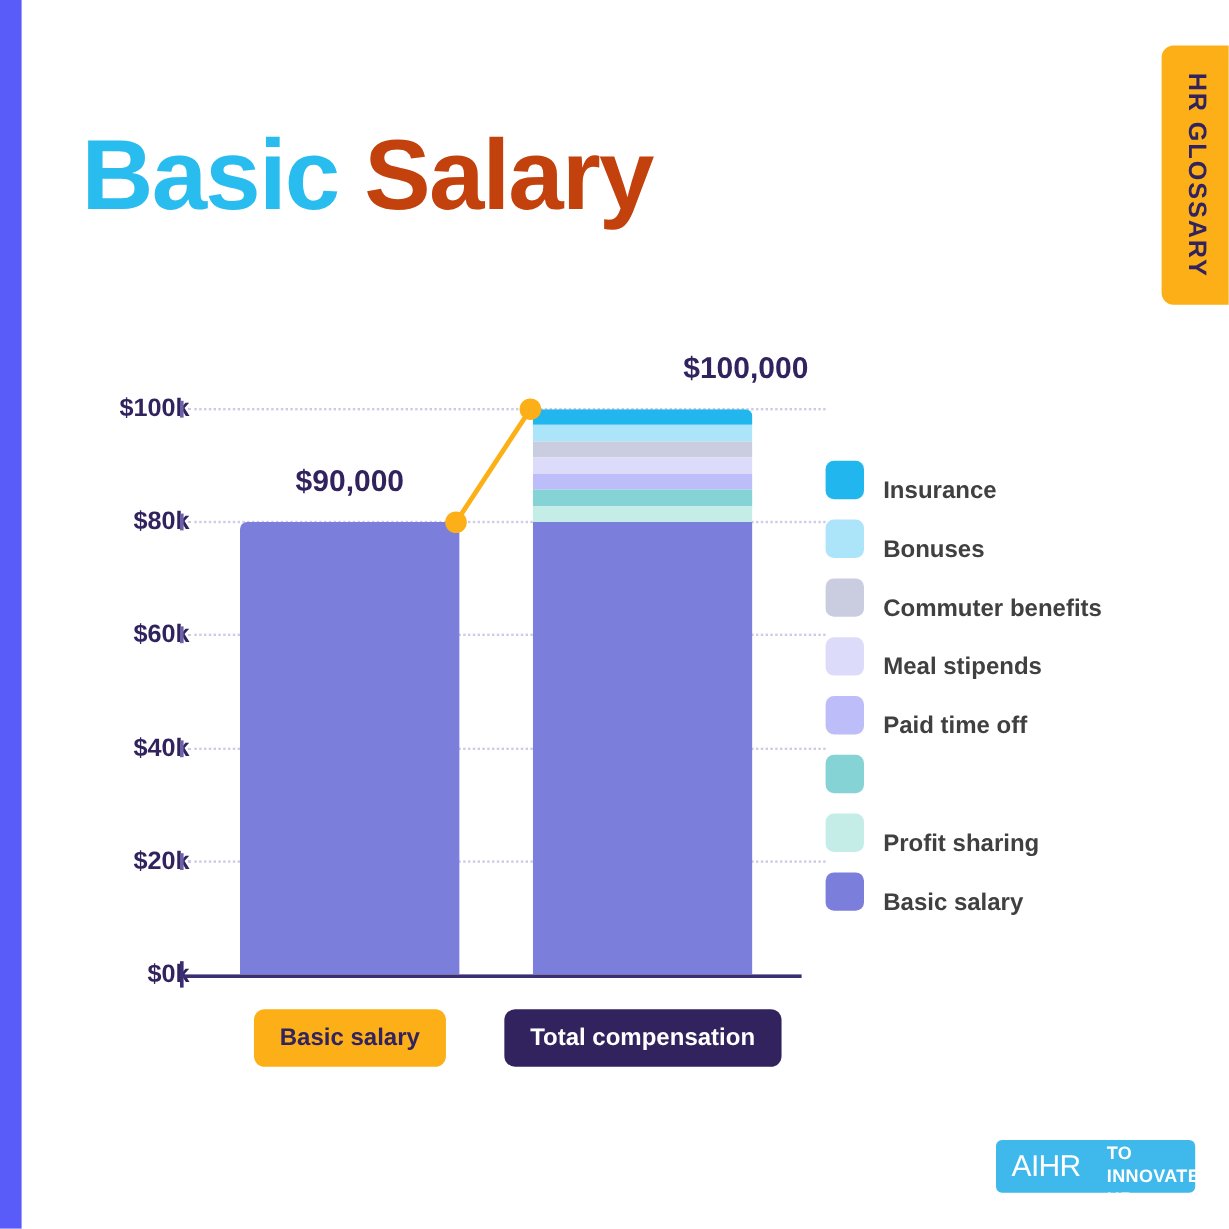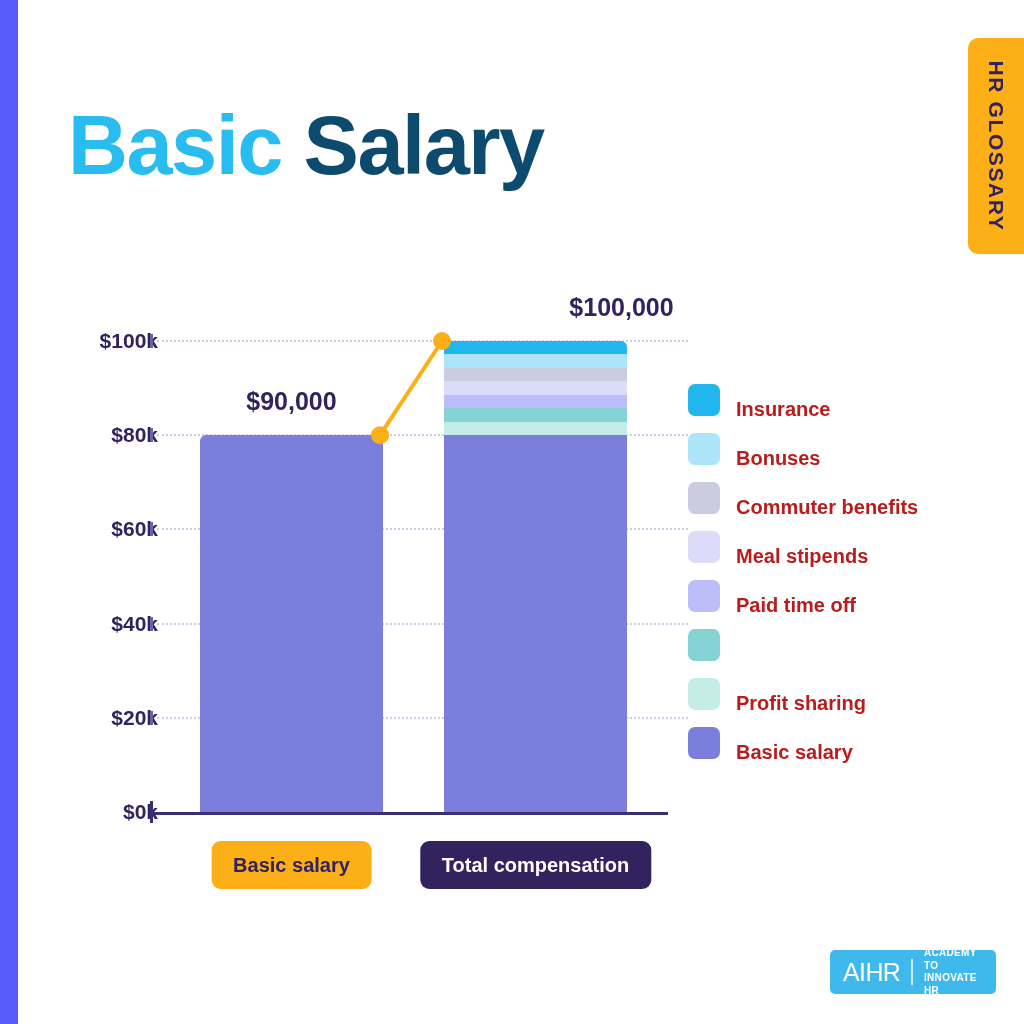--- a/index.html
+++ b/index.html
@@ -31,21 +31,21 @@
     color:#32235E;
   }
 
   
   #title {
     position:absolute; left:68px; top:104px;
     font-size:83px; font-weight:bold; letter-spacing:-1.5px;
     line-height:1;
   }
   #title .w1 { color:#29BCEF; }
-  #title .w2 { color:#0c4a6e; }
+  #title .w2 { color:#c2410c; }
 
   
   #chart {
     position:absolute;
     left:0; top:0; width:1024px; height:1024px;
   }
 
   .ytick-label {
     position:absolute;
     right:0;
@@ -115,35 +115,35 @@
 
   
   #legend {
     position:absolute;
     left:688px; top:384px;
     display:flex; flex-direction:column;
     gap:17px;
   }
   .legend-item { display:flex; align-items:center; gap:16px; height:32px; }
   .legend-swatch { width:32px; height:32px; border-radius:7px; flex:none; }
-  .legend-label { font-size:20px; font-weight:bold; color:#b91c1c; white-space:nowrap;margin-top:19px; }
+  .legend-label { font-size:20px; font-weight:bold; color:#404040; white-space:nowrap;margin-top:19px; }
 
   
   #logo {
     position:absolute; left:830px; top:950px;
     width:166px; height:44px;
     background:#3FB8EC;
     border-radius:5px;
     display:flex; align-items:center;
     padding:0 13px;
     gap:11px;
   }
   #logo .brand { color:#fff; font-size:25px; font-weight:normal; letter-spacing:-0.6px; }
   #logo .divider { width:2px; height:26px; background:rgba(255,255,255,.75); }
-  #logo .tagline { color:#fff; font-size:10px; font-weight:bold; line-height:1.25; letter-spacing:.3px; }
+  #logo .tagline { color:#fff; font-size:15px; font-weight:bold; line-height:1.25; letter-spacing:.3px; }
 </style>
 </head>
 <body>
 
 <div id="left-strip"></div>
 
 <div id="glossary-tab">
   <span class="vtext">HR GLOSSARY</span>
 </div>
 

